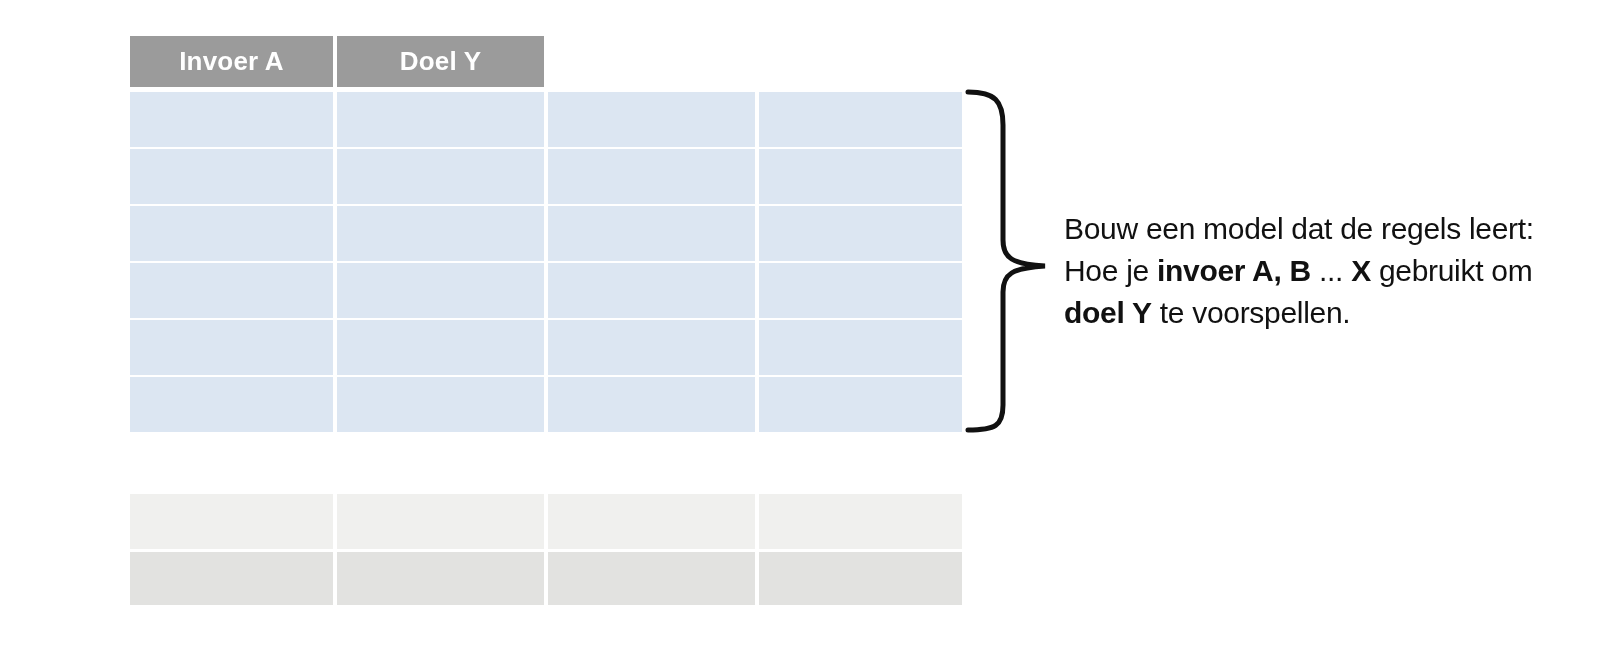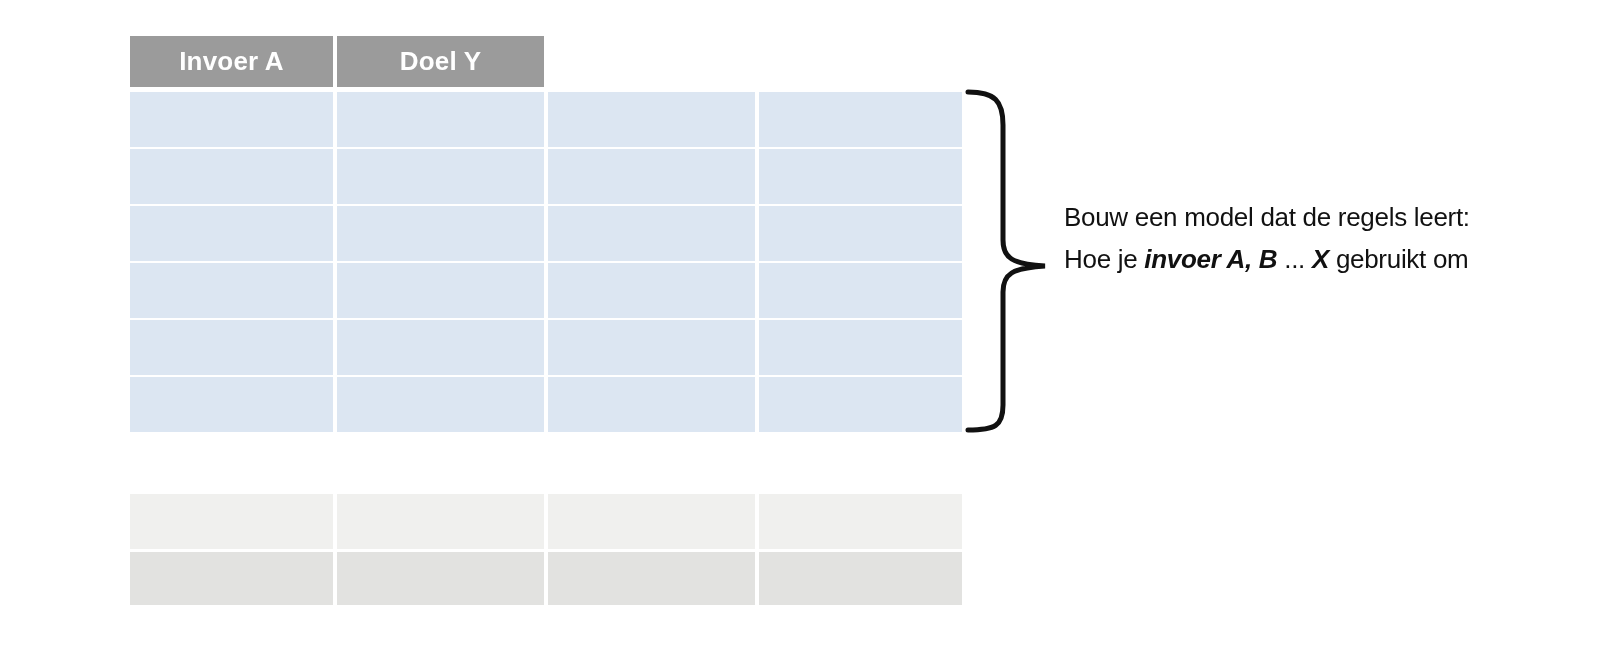--- a/index.html
+++ b/index.html
@@ -55,28 +55,28 @@
   .brace {
     position: absolute;
     left: 950px;
     top: 78px;
   }
 
   
   .annotation {
     position: absolute;
     left: 1064px;
-    top: 196px;
-    font-size: 26px;
+    top: 208px;
+    font-size: 30px;
     line-height: 42px;
     letter-spacing: -0.3px;
     color: var(--ink, #111111);
     white-space: nowrap;
   }
-  .annotation b { font-weight: bold; font-style: italic; }
+  .annotation b { font-weight: bold; }
 
   
   .bottom-table {
     position: absolute;
     left: 130px;
     top: 494px;
     width: 832px;
     display: grid;
     grid-template-columns: 203px 207px 207px 203px;
     column-gap: 4px;
@@ -128,20 +128,21 @@
              L 53 162
              C 53 180, 62 186, 95 188
              C 62 190, 53 196, 53 214
              L 53 327
              C 53 348, 45 352, 18 352" fill="none" stroke="#111111" stroke-width="5" stroke-linecap="round"></path>
   </svg>
 
   <div class="annotation" id="annotation">
       <div><span>Bouw een model dat de regels leert:</span></div>
       <div><span>Hoe je </span><b>invoer A,</b><span> </span><b>B</b><span> ... </span><b>X</b><span> gebruikt om</span></div>
+      <div><b>doel Y</b><span> te voorspellen.</span></div>
     </div>
 
   <div class="bottom-table" id="bottom-table">
       <div class="bottom-cell row-0" style="background: rgb(240, 240, 238);"></div>
       <div class="bottom-cell row-0" style="background: rgb(240, 240, 238);"></div>
       <div class="bottom-cell row-0" style="background: rgb(240, 240, 238);"></div>
       <div class="bottom-cell row-0" style="background: rgb(240, 240, 238);"></div>
       <div class="bottom-cell row-1" style="background: rgb(226, 226, 224);"></div>
       <div class="bottom-cell row-1" style="background: rgb(226, 226, 224);"></div>
       <div class="bottom-cell row-1" style="background: rgb(226, 226, 224);"></div>

